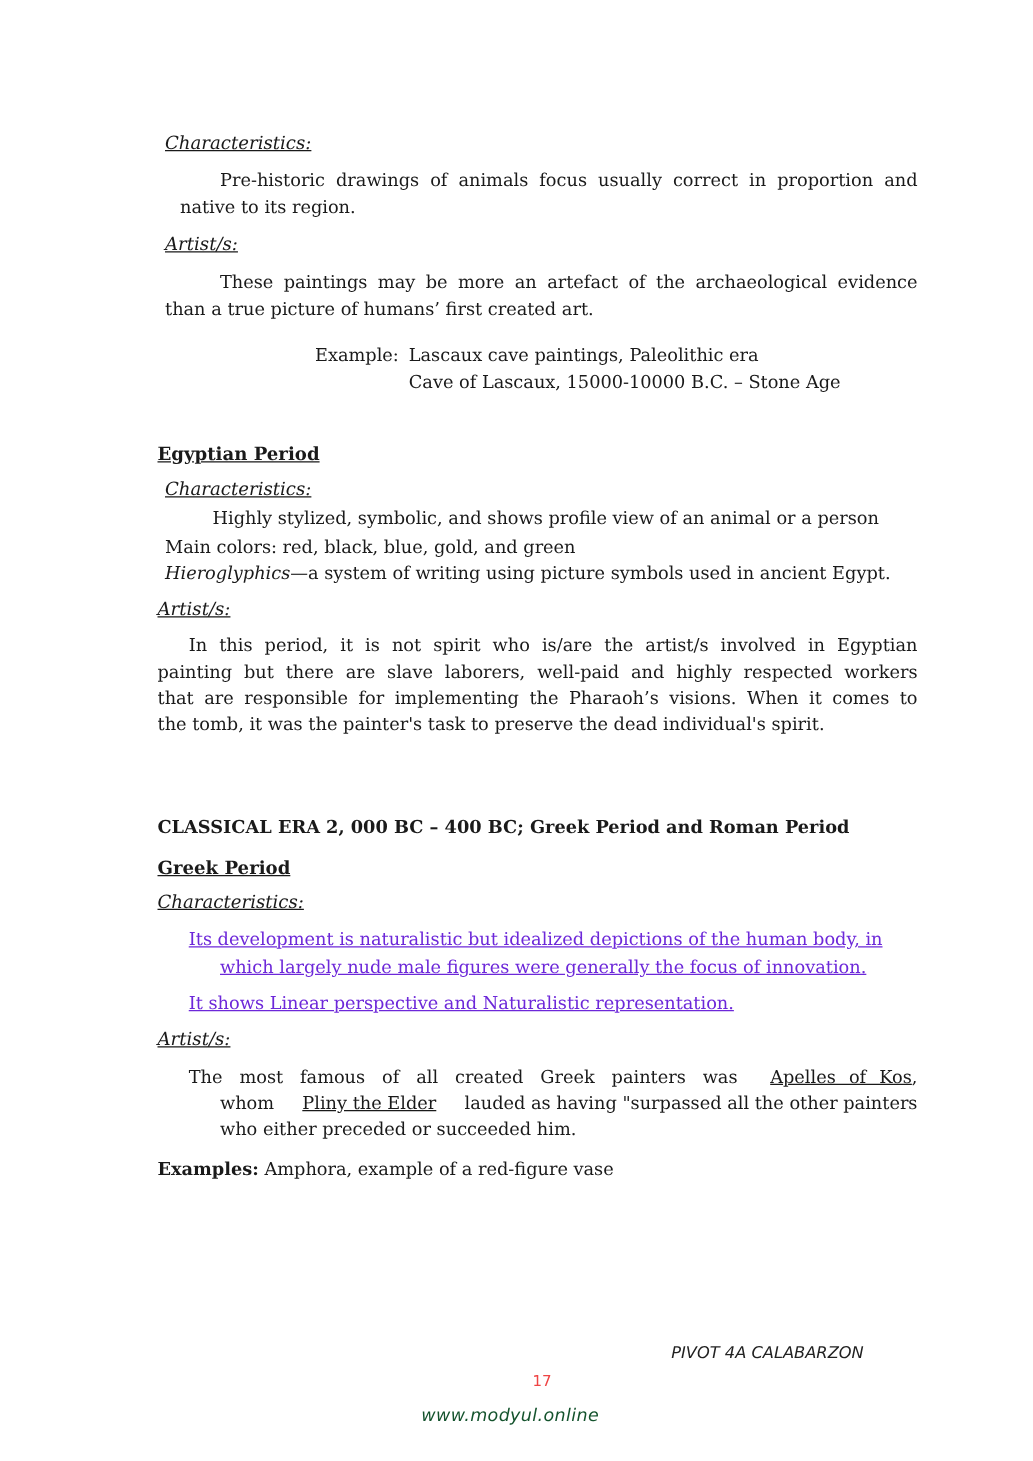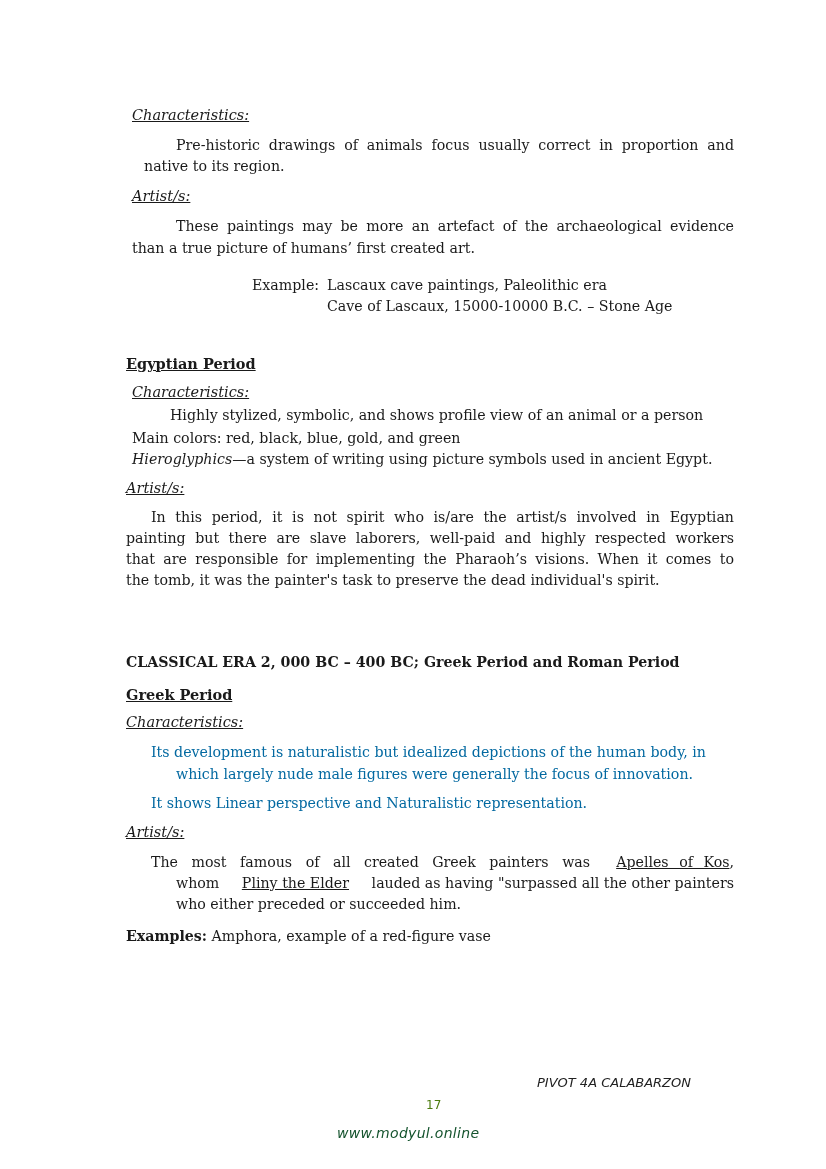--- a/index.html
+++ b/index.html
@@ -11,29 +11,29 @@
   }
   .abs { position: absolute; white-space: nowrap; }
   .label {
     font-weight: normal; font-style: italic; text-decoration: underline;
     font-size: 14.5px;
   }
   .heading {
     font-weight: bold; text-decoration: underline; font-size: 14.5px;
   }
   .bold { font-weight: bold; font-size: 14.2px; }
-  .grey { color: #0369a1; }
+  .grey { color: #6d28d9; text-decoration: underline; }
   .ul { text-decoration: underline; }
   .footer-brand {
     font-family: "DejaVu Sans", "Liberation Sans", sans-serif;
     font-style: italic; font-size: 13px; color: #222;
   }
   .page-num {
     font-family: "DejaVu Sans", "Liberation Sans", sans-serif;
-    font-size: 12px; color: #4d7c0f;
+    font-size: 12px; color: #ef4444;
   }
   .watermark {
     font-family: "DejaVu Sans", "Liberation Sans", sans-serif;
     font-size: 14px; color: #14532d; letter-spacing: 0.3px; font-style: italic;
   }
 </style>
 </head>
 <body>
 
 <div class="abs label" style="left:132px; top:107px;">Characteristics:</div>

